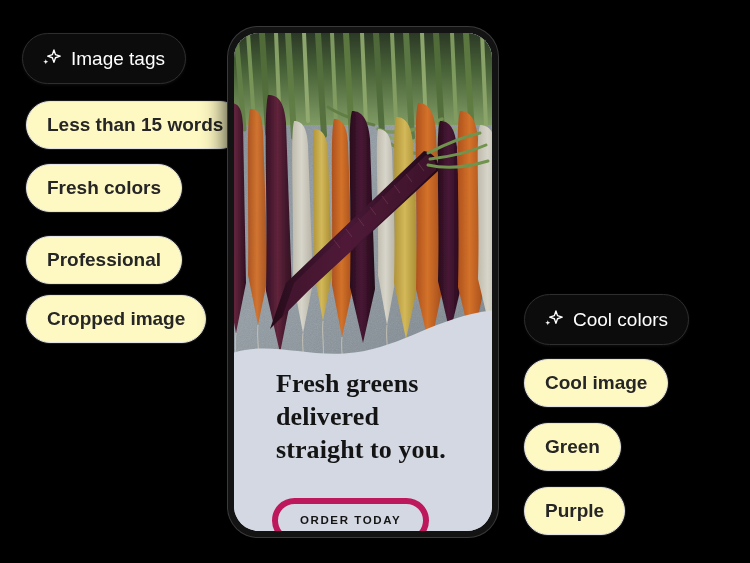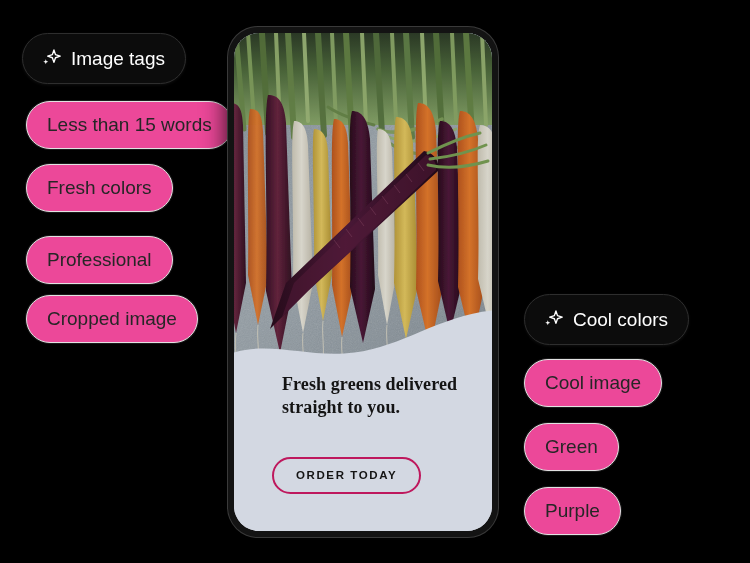--- a/index.html
+++ b/index.html
@@ -20,26 +20,27 @@
   .pill {
     position: absolute;
     display: inline-flex;
     align-items: center;
     box-sizing: border-box;
     border-radius: 999px;
     white-space: nowrap;
     line-height: 1;
   }
   .pill-light {
-    background: #ec4899;
+    background: #fef9c3;
     color: #262626;
     font-size: 19px;
     padding: 13px 20px 14px 20px;
     border: 1px solid #e2e2e2;
     box-shadow: 0 0 0 1px rgba(255,255,255,0.10);
+    font-weight: bold;
   }
   .pill-dark {
     background: #0c0c0c;
     color: #ffffff;
     font-size: 19px;
     padding: 13px 20px 14px 17px;
     border: 1px solid #2e2e2e;
     box-shadow: 0 1px 3px rgba(255,255,255,0.06);
   }
   .sparkle-icon {
@@ -126,30 +127,30 @@
   #ad-copy {
     position: absolute;
     left: 38px;
     top: 330px;
     width: 200px;
     z-index: 5;
   }
   #headline {
     font-family: "Liberation Serif", serif;
     font-weight: bold;
-    font-size: 18px;
+    font-size: 26px;
     line-height: 1.27;
     color: #141414;
-    margin: 10px;
+    margin: 4px;
     letter-spacing: 0.1px;
   }
   #cta {
     margin-top: 28px;
     display: inline-block;
-    border: 2px solid #be185d;
+    border: 6px solid #be185d;
     border-radius: 999px;
     padding: 10px 22px 11px 22px;
     font-size: 11.5px;
     font-weight: bold;
     letter-spacing: 1.6px;
     color: #141414;
     background: transparent;
     font-family: "Liberation Sans", sans-serif;
     cursor: pointer;
   }

